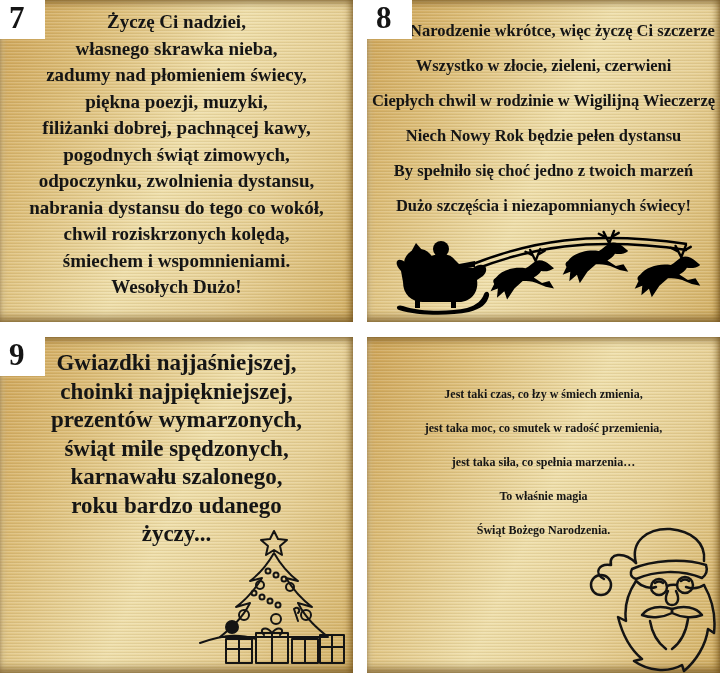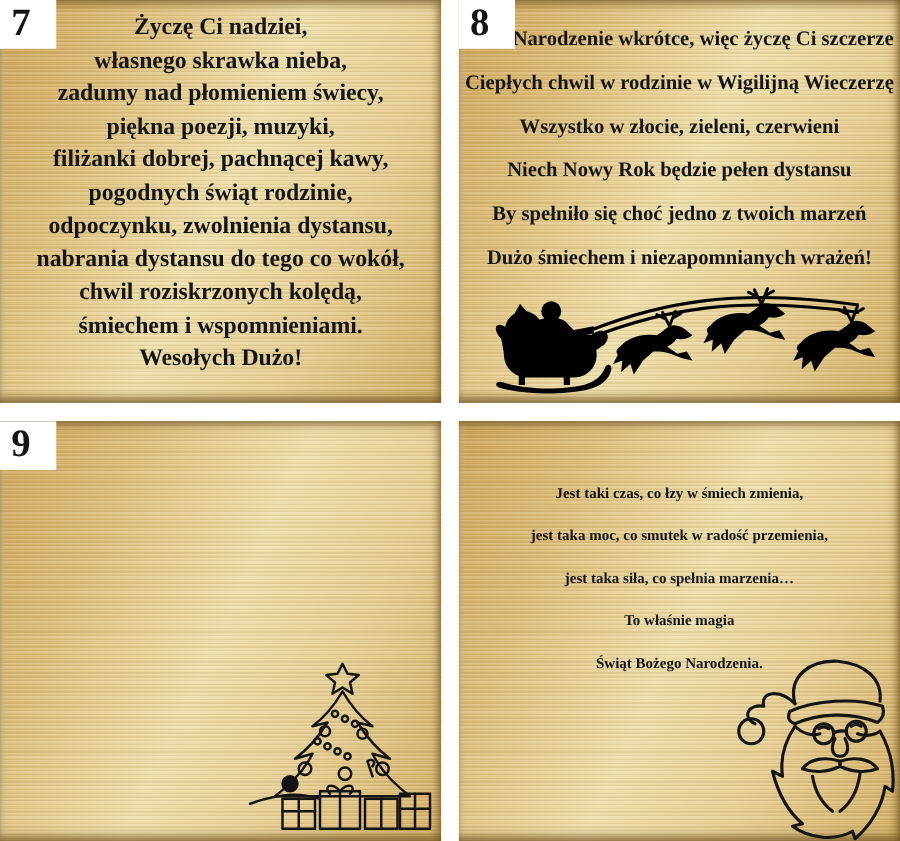--- a/index.html
+++ b/index.html
@@ -51,38 +51,38 @@
 <div class="grid">
 
   <section class="plaque p7">
     <div class="num">7</div>
     <div class="text">
         <div>Życzę Ci nadziei,</div>
         <div>własnego skrawka nieba,</div>
         <div>zadumy nad płomieniem świecy,</div>
         <div>piękna poezji, muzyki,</div>
         <div>filiżanki dobrej, pachnącej kawy,</div>
-        <div>pogodnych świąt rodzinie,</div>
+        <div>pogodnych świąt zimowych,</div>
         <div>odpoczynku, zwolnienia dystansu,</div>
         <div>nabrania dystansu do tego co wokół,</div>
         <div>chwil roziskrzonych kolędą,</div>
         <div>śmiechem i wspomnieniami.</div>
         <div>Wesołych Dużo!</div>
       </div>
   </section>
 
   <section class="plaque p8">
     <div class="num">8</div>
     <div class="text">
         <div>Boże Narodzenie wkrótce, więc życzę Ci szczerze</div>
+        <div>Wszystko w złocie, zieleni, czerwieni</div>
         <div>Ciepłych chwil w rodzinie w Wigilijną Wieczerzę</div>
-        <div>Wszystko w złocie, zieleni, czerwieni</div>
         <div>Niech Nowy Rok będzie pełen dystansu</div>
         <div>By spełniło się choć jedno z twoich marzeń</div>
-        <div>Dużo śmiechem i niezapomnianych wrażeń!</div>
+        <div>Dużo szczęścia i niezapomnianych świecy!</div>
       </div>
     <div class="art sleigh">
       <svg viewBox="0 0 312 104" xmlns="http://www.w3.org/2000/svg">
         <defs>
           <g id="deer">
             <path d="M55,14 L49,2 M52,8 L44,4 M55,14 L60,1 M58,7 L65,3" stroke="#000" stroke-width="2.5" fill="none" stroke-linecap="round"></path>
             <path d="M12,32 C18,24 32,20 44,22 C48,20 52,16 55,14 C60,12 66,14 70,18 L75,22 C71,25 66,26 61,25 C59,28 57,30 53,32 L62,38 70,36 75,44 66,42 56,38 C50,36 46,36 41,36 L32,44 24,56 21,47 13,54 14,44 6,47 10,39 C8,36 9,34 12,32 Z" fill="#000"></path>
           </g>
         </defs>
 
@@ -102,20 +102,29 @@
           <path d="M10,94 C30,100 60,100 80,96 C92,93 98,88 100,80 C101,76 97,74 95,78 C93,84 88,89 78,92 C60,96 32,96 14,90 C8,88 6,92 10,94 Z"></path>
           <rect x="26" y="84" width="5" height="8"></rect>
           <rect x="62" y="84" width="5" height="8"></rect>
         </g>
       </svg>
     </div>
   </section>
 
   <section class="plaque p9">
     <div class="num">9</div>
+    <div class="text">
+        <div>Gwiazdki najjaśniejszej,</div>
+        <div>choinki najpiękniejszej,</div>
+        <div>prezentów wymarzonych,</div>
+        <div>świąt mile spędzonych,</div>
+        <div>karnawału szalonego,</div>
+        <div>roku bardzo udanego</div>
+        <div>życzy...</div>
+      </div>
     <div class="art tree">
       <svg viewBox="0 0 152 144" xmlns="http://www.w3.org/2000/svg">
         <g fill="none" stroke="#141414" stroke-width="2" stroke-linejoin="round" stroke-linecap="round">
           <path d="M76,4 L80,12 89,13 82,19 84,28 76,23 68,28 70,19 63,13 72,12 Z"></path>
           <path d="M76,26 C68,40 60,48 52,54 L64,51 C56,64 46,74 38,80 L52,76 C44,92 32,102 22,110 L130,110 C120,102 108,92 100,76 L114,80 C106,74 96,64 88,51 L100,54 C92,48 84,40 76,26 Z"></path>
           <circle cx="70" cy="44" r="2.5"></circle>
             <circle cx="78" cy="48" r="2.5"></circle>
             <circle cx="86" cy="52" r="2.5"></circle>
           <circle cx="56" cy="66" r="2.5"></circle>
             <circle cx="64" cy="70" r="2.5"></circle>

